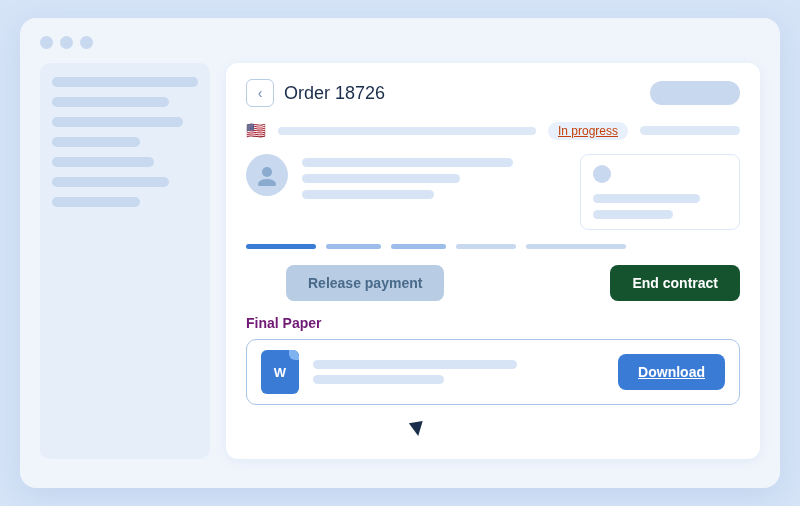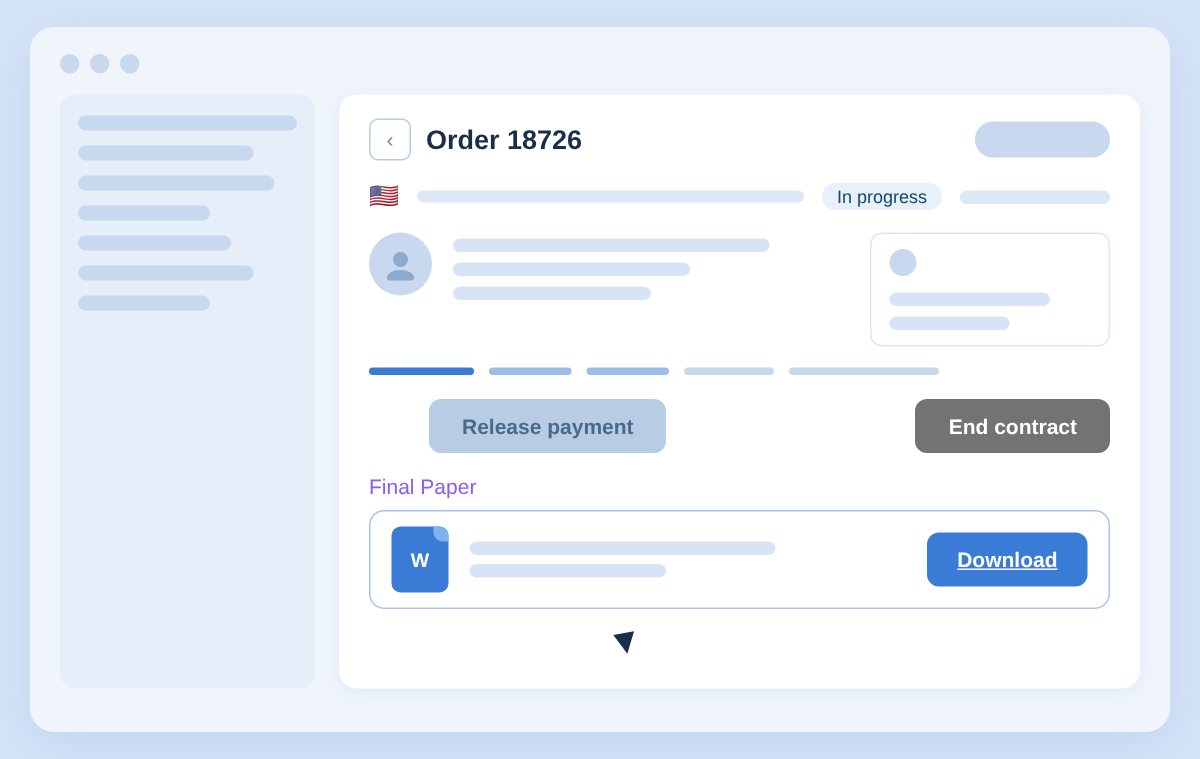--- a/index.html
+++ b/index.html
@@ -95,21 +95,21 @@
       background: #fff;
       display: flex;
       align-items: center;
       justify-content: center;
       cursor: pointer;
       color: #6a8ab5;
       font-size: 14px;
     }
     .order-title {
       font-size: 18px;
-      font-weight: 700;
+      font-weight: 400;
       color: #1a2d4a;
     }
     .header-right-pill {
       width: 90px;
       height: 24px;
       border-radius: 12px;
       background: #c8d8ee;
     }
 
     
@@ -122,25 +122,26 @@
       font-size: 16px;
     }
     .status-bar-bg {
       flex: 1;
       height: 8px;
       background: #dce8f5;
       border-radius: 4px;
     }
     .status-badge {
       font-size: 12px;
-      color: #0c4a6e;
+      color: #c2410c;
       font-weight: 500;
       background: #e8f0fb;
       padding: 2px 10px;
       border-radius: 10px;
+      text-decoration: underline;
     }
 
     
     .info-row {
       display: flex;
       align-items: flex-start;
       gap: 14px;
     }
     .avatar-circle {
       width: 42px;
@@ -215,40 +216,40 @@
       background: #b8cce4;
       color: #4a6a8a;
       border: none;
       border-radius: 8px;
       padding: 10px 22px;
       font-size: 14px;
       font-weight: 600;
       cursor: pointer;
     }
     .btn-end {
-      background: #737373;
+      background: #14532d;
       color: #fff;
       border: none;
       border-radius: 8px;
       padding: 10px 22px;
       font-size: 14px;
       font-weight: 600;
       cursor: pointer;
     }
 
     
     .final-paper-section {
       display: flex;
       flex-direction: column;
       gap: 8px;
     }
     .section-label {
       font-size: 14px;
-      font-weight: 400;
-      color: #8b5cf6;
+      font-weight: 700;
+      color: #701a75;
     }
     .file-row {
       display: flex;
       align-items: center;
       gap: 14px;
       border: 1.5px solid #a8c4e8;
       border-radius: 10px;
       padding: 10px 14px;
       background: #fff;
     }

